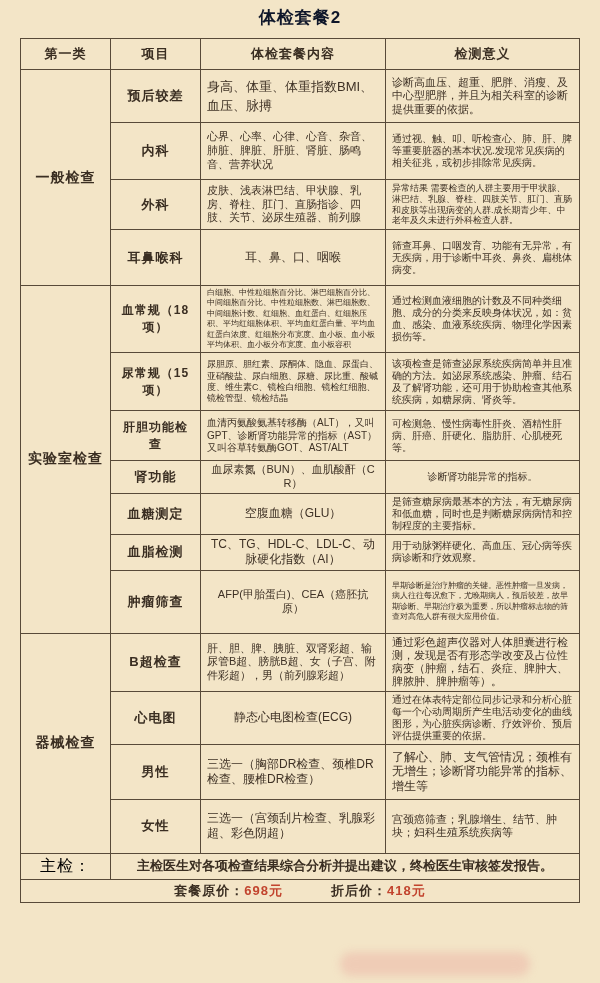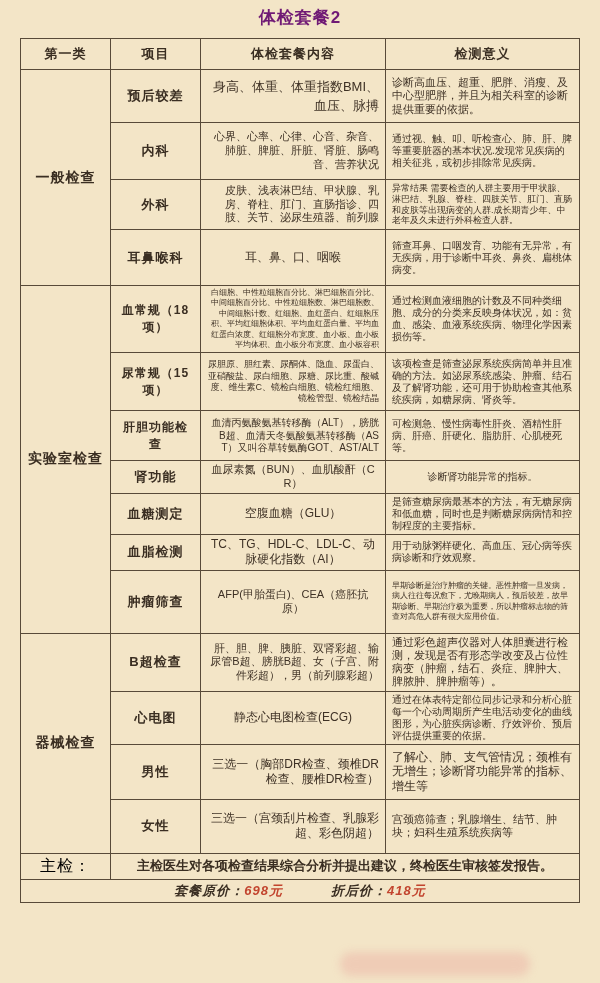--- a/index.html
+++ b/index.html
@@ -20,21 +20,21 @@
     font-size:45px;
     letter-spacing:2px;
     color:#48261a;
     line-height:1.3;
   }
   .subtitle{
     margin-top:6px;
     text-align:center;
     font-weight:bold;
     font-size:17px;
-    color:#701a75;
+    color:#0f172a;
     letter-spacing:1px;
   }
   table.pkg{
     margin:9px auto 0 auto;
     width:559px;
     border-collapse:collapse;
     table-layout:fixed;
     background:transparent;
   }
   table.pkg td, table.pkg th{
@@ -50,38 +50,38 @@
   th.hdr{
     font-size:13px;font-weight:bold;text-align:center;height:26px;
     letter-spacing:1px;color:#3a2e22;
   }
   td.cat{
     font-size:14px;font-weight:bold;text-align:center;letter-spacing:1px;color:#3a2e22;
   }
   td.item{
     font-size:13px;font-weight:bold;text-align:center;color:#3a2e22;letter-spacing:1px;
   }
-  td.content{font-size:11px;line-height:1.25;text-align:right;}
+  td.content{font-size:11px;line-height:1.25;text-align:left;}
   td.meaning{font-size:10px;line-height:1.2;text-align:left;}
   .fs8{font-size:8px !important;line-height:1.3 !important;}
   .fs9{font-size:9px !important;}
   .fs10{font-size:10px !important;}
   .fs11{font-size:11px !important;}
   .fs12{font-size:12px !important;}
   .fs13{font-size:13px !important;line-height:1.5 !important;}
   .ctr{text-align:center !important;}
   tr.r1{height:53px} tr.r2{height:57px} tr.r3{height:50px} tr.r4{height:56px}
   tr.r5{height:64px} tr.r6{height:58px} tr.r7{height:50px} tr.r8{height:32px}
   tr.r9{height:32px} tr.r10{height:36px} tr.r11{height:63px}
   tr.r12{height:47px} tr.r13{height:53px} tr.r14{height:55px} tr.r15{height:54px}
   tr.r16{height:24px} tr.r17{height:21px}
   td.summary-label{font-size:16px;font-weight:normal;text-align:center;letter-spacing:1px;color:#000000;}
   td.summary-text{font-size:13px;font-weight:bold;text-align:center;color:#3a2e22;}
   td.pricebar{text-align:center;}
-  .pricewrap{display:flex;justify-content:center;align-items:flex-end;gap:48px;font-style:italic;}
+  .pricewrap{display:flex;justify-content:center;align-items:flex-end;gap:48px;}
   .pricepair{font-size:13px;font-weight:bold;color:#3a2e22;letter-spacing:1px;}
   .price-red{color:#c2442e;}
   .watermark{
     position:absolute;
     left:340px;top:952px;width:190px;height:24px;
     background:rgba(230,140,140,0.28);
     border-radius:12px;
     filter:blur(4px);
   }
 </style>
@@ -136,21 +136,21 @@
       <td class="content fs8">白细胞、中性粒细胞百分比、淋巴细胞百分比、中间细胞百分比、中性粒细胞数、淋巴细胞数、中间细胞计数、红细胞、血红蛋白、红细胞压积、平均红细胞体积、平均血红蛋白量、平均血红蛋白浓度、红细胞分布宽度、血小板、血小板平均体积、血小板分布宽度、血小板容积</td>
       <td class="meaning fs10">通过检测血液细胞的计数及不同种类细胞、成分的分类来反映身体状况，如：贫血、感染、血液系统疾病、物理化学因素损伤等。</td>
     </tr>
     <tr class="r6">
       <td class="item fs12">尿常规（15项）</td>
       <td class="content fs9">尿胆原、胆红素、尿酮体、隐血、尿蛋白、亚硝酸盐、尿白细胞、尿糖、尿比重、酸碱度、维生素C、镜检白细胞、镜检红细胞、镜检管型、镜检结晶</td>
       <td class="meaning fs10">该项检查是筛查泌尿系统疾病简单并且准确的方法。如泌尿系统感染、肿瘤、结石及了解肾功能，还可用于协助检查其他系统疾病，如糖尿病、肾炎等。</td>
     </tr>
     <tr class="r7">
       <td class="item fs12">肝胆功能检查</td>
-      <td class="content fs10">血清丙氨酸氨基转移酶（ALT），膀胱B超、血清天冬氨酸氨基转移酶（AST）又叫谷草转氨酶GOT、AST/ALT</td>
+      <td class="content fs10">血清丙氨酸氨基转移酶（ALT），又叫GPT、诊断肾功能异常的指标（AST）又叫谷草转氨酶GOT、AST/ALT</td>
       <td class="meaning fs10">可检测急、慢性病毒性肝炎、酒精性肝病、肝癌、肝硬化、脂肪肝、心肌梗死等。</td>
     </tr>
     <tr class="r8">
       <td class="item">肾功能</td>
       <td class="content fs11 ctr">血尿素氮（BUN）、血肌酸酐（CR）</td>
       <td class="meaning fs10 ctr">诊断肾功能异常的指标。</td>
     </tr>
     <tr class="r9">
       <td class="item">血糖测定</td>
       <td class="content fs12 ctr">空腹血糖（GLU）</td>

